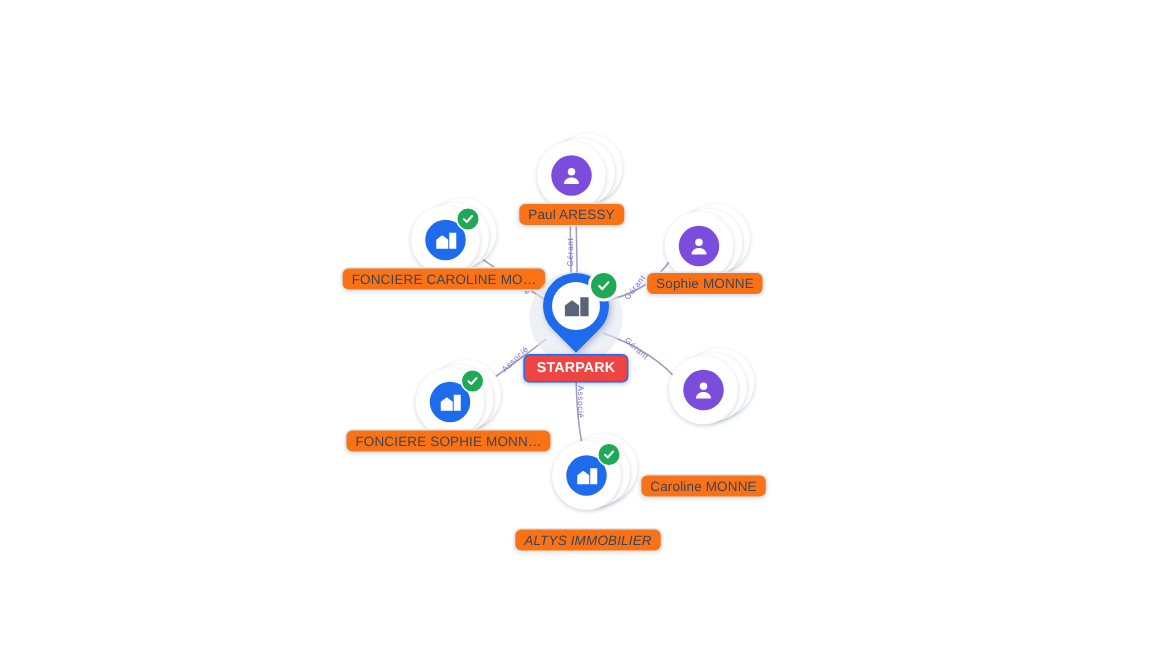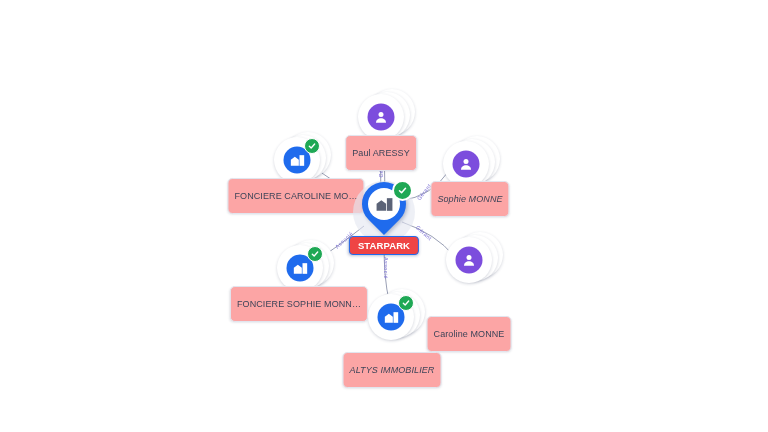--- a/index.html
+++ b/index.html
@@ -137,24 +137,24 @@
     display: flex;
     align-items: center;
     justify-content: center;
     z-index: 5;
   }
 
   
   .node-label {
     position: absolute;
     transform: translateX(-50%);
-    background: #fca5a5;
+    background: #f97316;
     border: 1px solid #e2e5ee;
     border-radius: 5px;
-    padding: 12px 6px;
+    padding: 2px 6px;
     font-size: 9px;
     color: #3d4458;
     white-space: nowrap;
     box-shadow: 0 1px 2px rgba(40,50,80,0.10);
     letter-spacing: 0.1px;
   }
   .node-label.primary {
     background: #ef4444;
     border-color: #1f6bed;
     color: #ffffff;
@@ -253,21 +253,21 @@
       <div class="card c2"></div>
       <div class="card c1"></div>
       <div class="disc person">
         <svg width="15" height="15" viewBox="0 0 24 24" fill="#ffffff">
           <circle cx="12" cy="8" r="4"></circle>
           <path d="M4 21c0-4.4 3.6-7 8-7s8 2.6 8 7z"></path>
         </svg>
       </div>
     </div>
   </div>
-  <div class="node-label" style="left:470px; top:181px;font-style:italic;">Sophie MONNE</div>
+  <div class="node-label" style="left:470px; top:181px;">Sophie MONNE</div>
 
   <div class="node" style="left:469px; top:260px;">
     <div class="node-stack">
       <div class="card c3"></div>
       <div class="card c2"></div>
       <div class="card c1"></div>
       <div class="disc person">
         <svg width="15" height="15" viewBox="0 0 24 24" fill="#ffffff">
           <circle cx="12" cy="8" r="4"></circle>
           <path d="M4 21c0-4.4 3.6-7 8-7s8 2.6 8 7z"></path>

